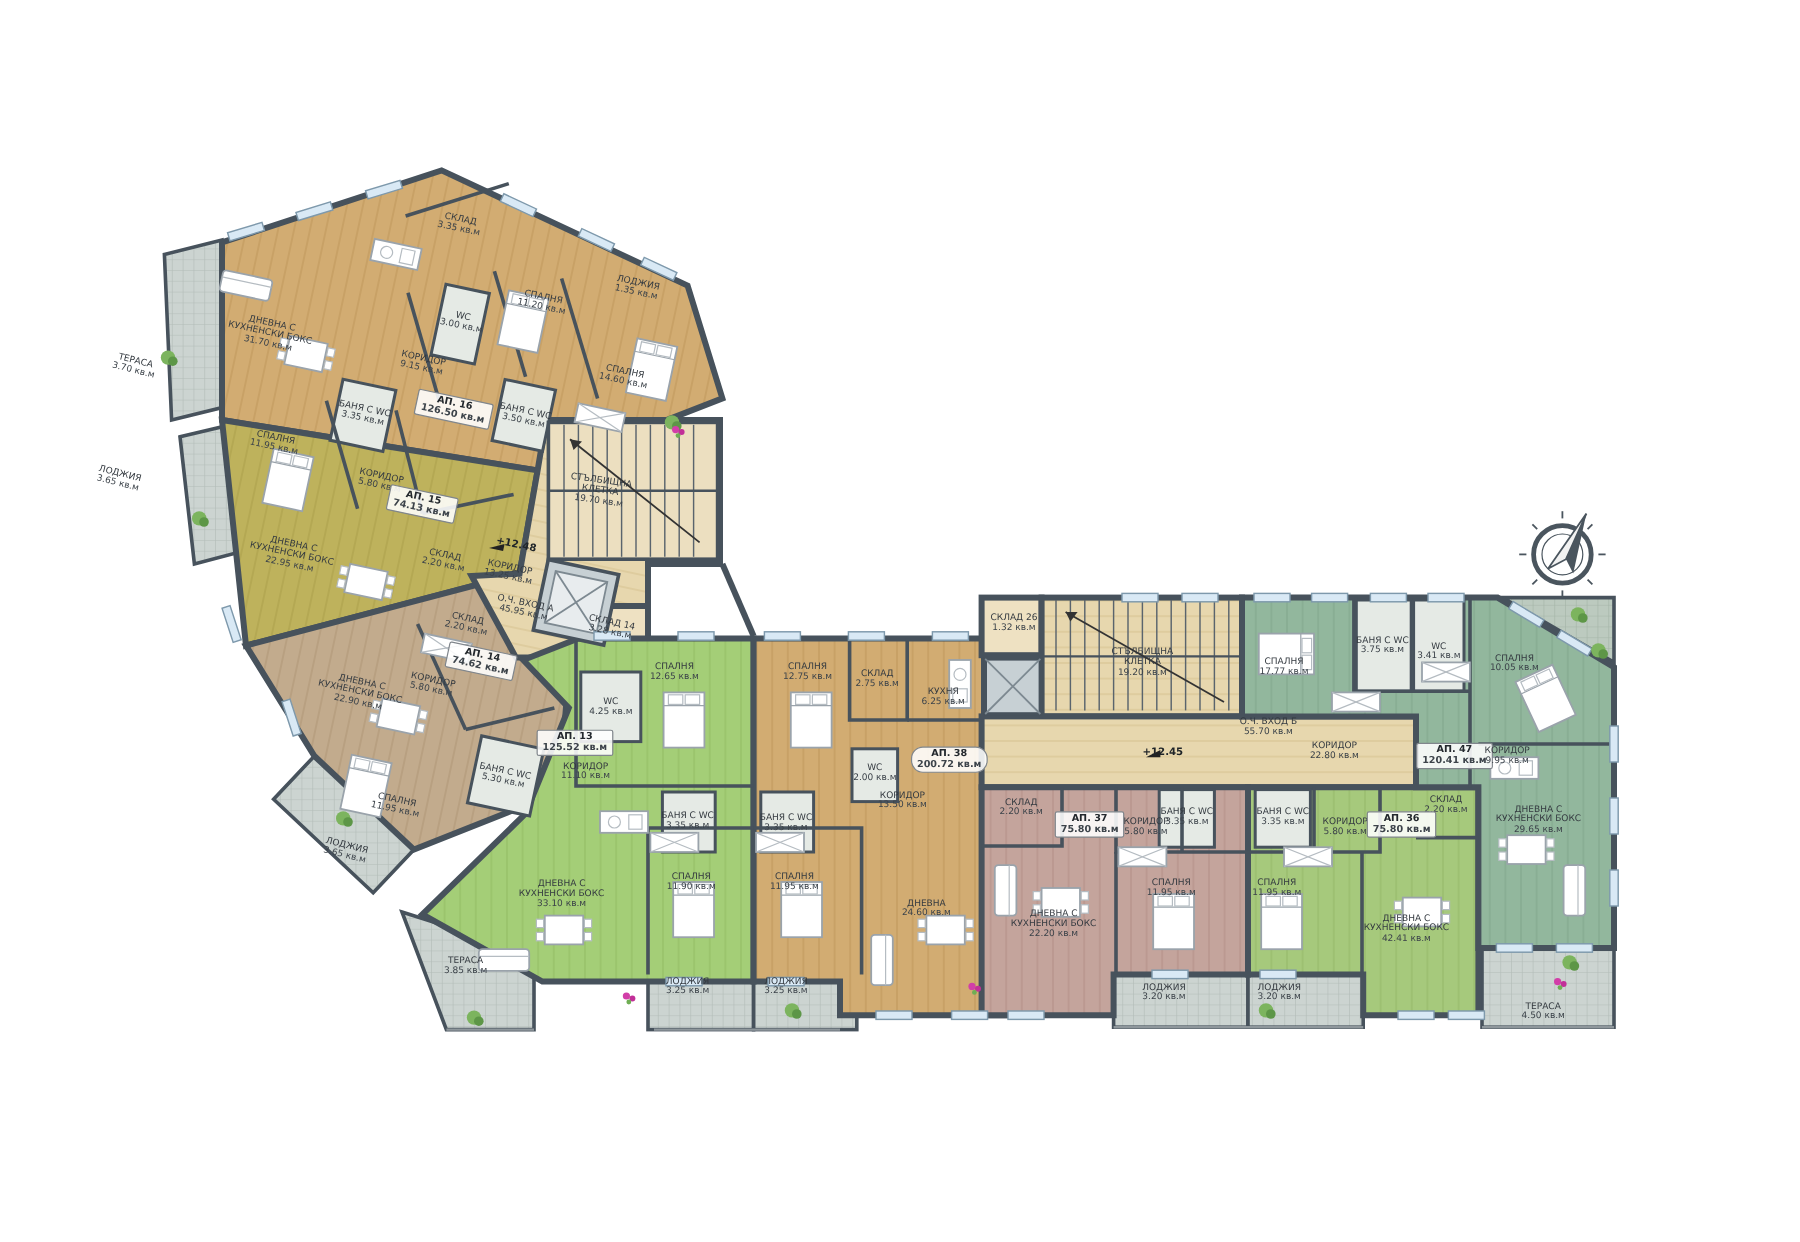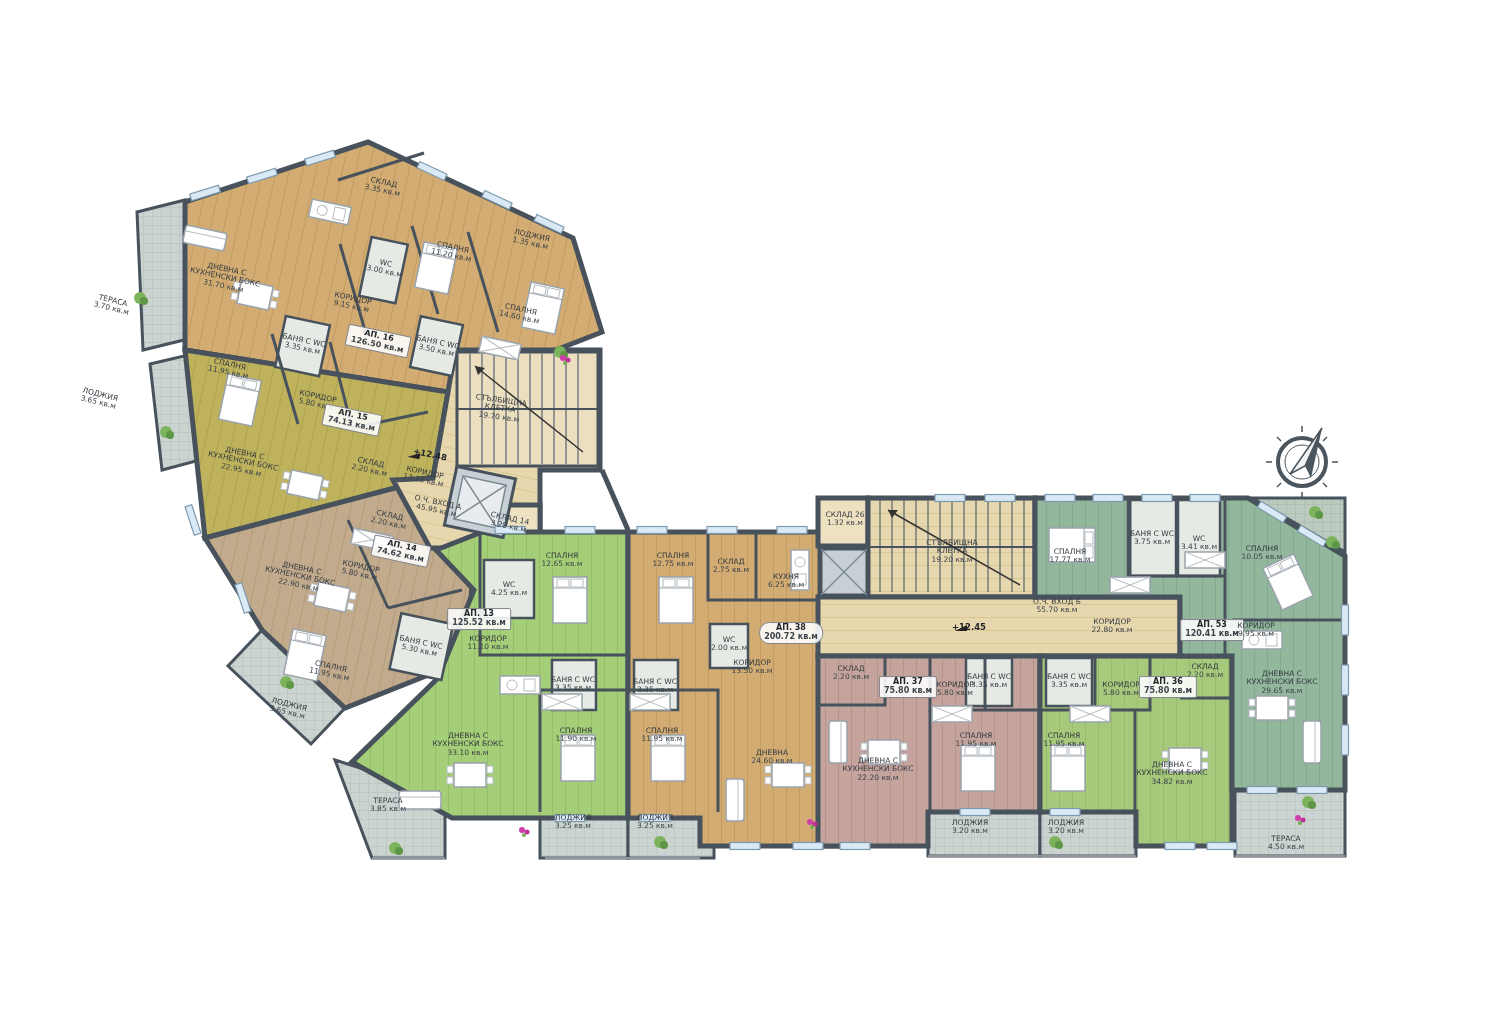--- a/index.html
+++ b/index.html
@@ -573,21 +573,21 @@
       </div>
       <div class="lbl" style="left: 1199px; top: 543px; transform: translate(-50%, -50%) rotate(0deg);">
         <div class="nm">WC</div>
         <div class="ar">3.41 кв.м</div>
       </div>
       <div class="lbl" style="left: 1262px; top: 553px; transform: translate(-50%, -50%) rotate(0deg);">
         <div class="nm">СПАЛНЯ</div>
         <div class="ar">10.05 кв.м</div>
       </div>
       <div class="lbl badge" style="left: 1212px; top: 630px; transform: translate(-50%, -50%) rotate(0deg);">
-        <div class="nm">АП. 53</div>
+        <div class="nm">АП. 47</div>
         <div class="ar">120.41 кв.м</div>
       </div>
       <div class="lbl" style="left: 1256px; top: 630px; transform: translate(-50%, -50%) rotate(0deg);">
         <div class="nm">КОРИДОР</div>
         <div class="ar">9.95 кв.м</div>
       </div>
       <div class="lbl" style="left: 1205px; top: 671px; transform: translate(-50%, -50%) rotate(0deg);">
         <div class="nm">СКЛАД</div>
         <div class="ar">2.20 кв.м</div>
       </div>
@@ -630,21 +630,21 @@
       <div class="lbl" style="left: 1064px; top: 740px; transform: translate(-50%, -50%) rotate(0deg);">
         <div class="nm">СПАЛНЯ</div>
         <div class="ar">11.95 кв.м</div>
       </div>
       <div class="lbl" style="left: 878px; top: 770px; transform: translate(-50%, -50%) rotate(0deg); white-space: normal; width: 82px;">
         <div class="nm">ДНЕВНА С КУХНЕНСКИ БОКС</div>
         <div class="ar">22.20 кв.м</div>
       </div>
       <div class="lbl" style="left: 1172px; top: 774px; transform: translate(-50%, -50%) rotate(0deg); white-space: normal; width: 82px;">
         <div class="nm">ДНЕВНА С КУХНЕНСКИ БОКС</div>
-        <div class="ar">34.82 кв.м</div>
+        <div class="ar">42.41 кв.м</div>
       </div>
       <div class="lbl" style="left: 970px; top: 827px; transform: translate(-50%, -50%) rotate(0deg);">
         <div class="nm">ЛОДЖИЯ</div>
         <div class="ar">3.20 кв.м</div>
       </div>
       <div class="lbl" style="left: 1066px; top: 827px; transform: translate(-50%, -50%) rotate(0deg);">
         <div class="nm">ЛОДЖИЯ</div>
         <div class="ar">3.20 кв.м</div>
       </div>
       <div class="lbl" style="left: 1286px; top: 843px; transform: translate(-50%, -50%) rotate(0deg);">

